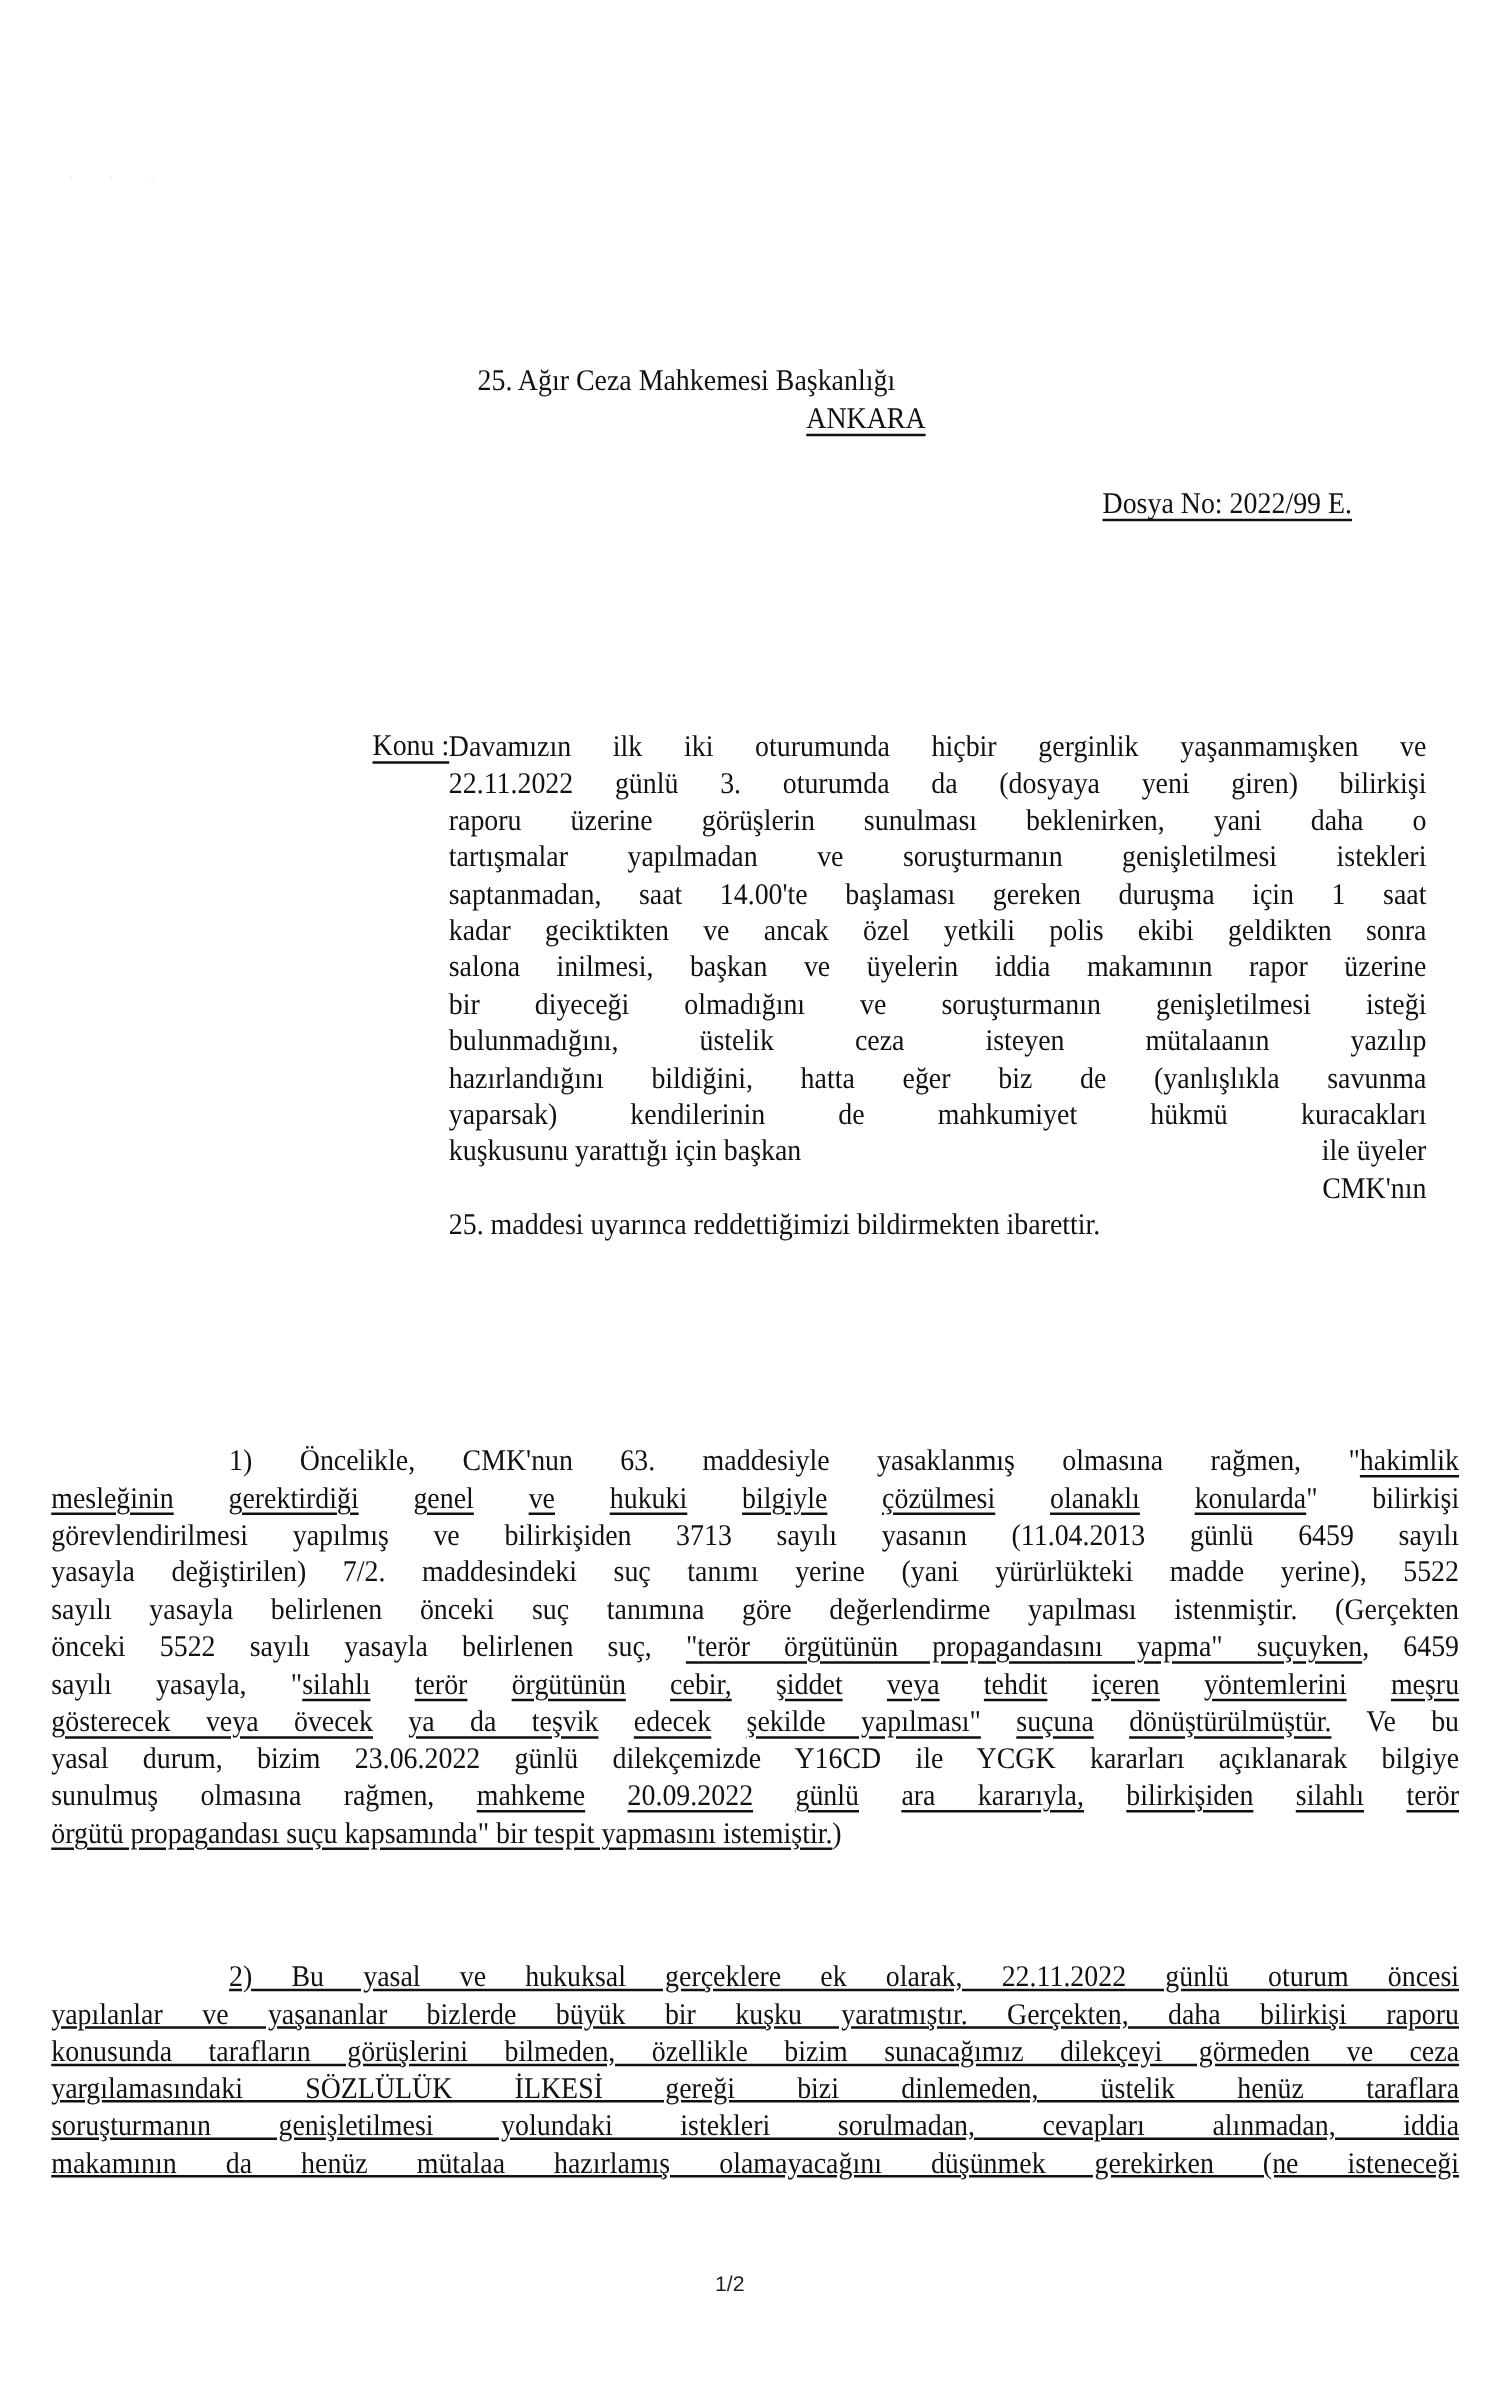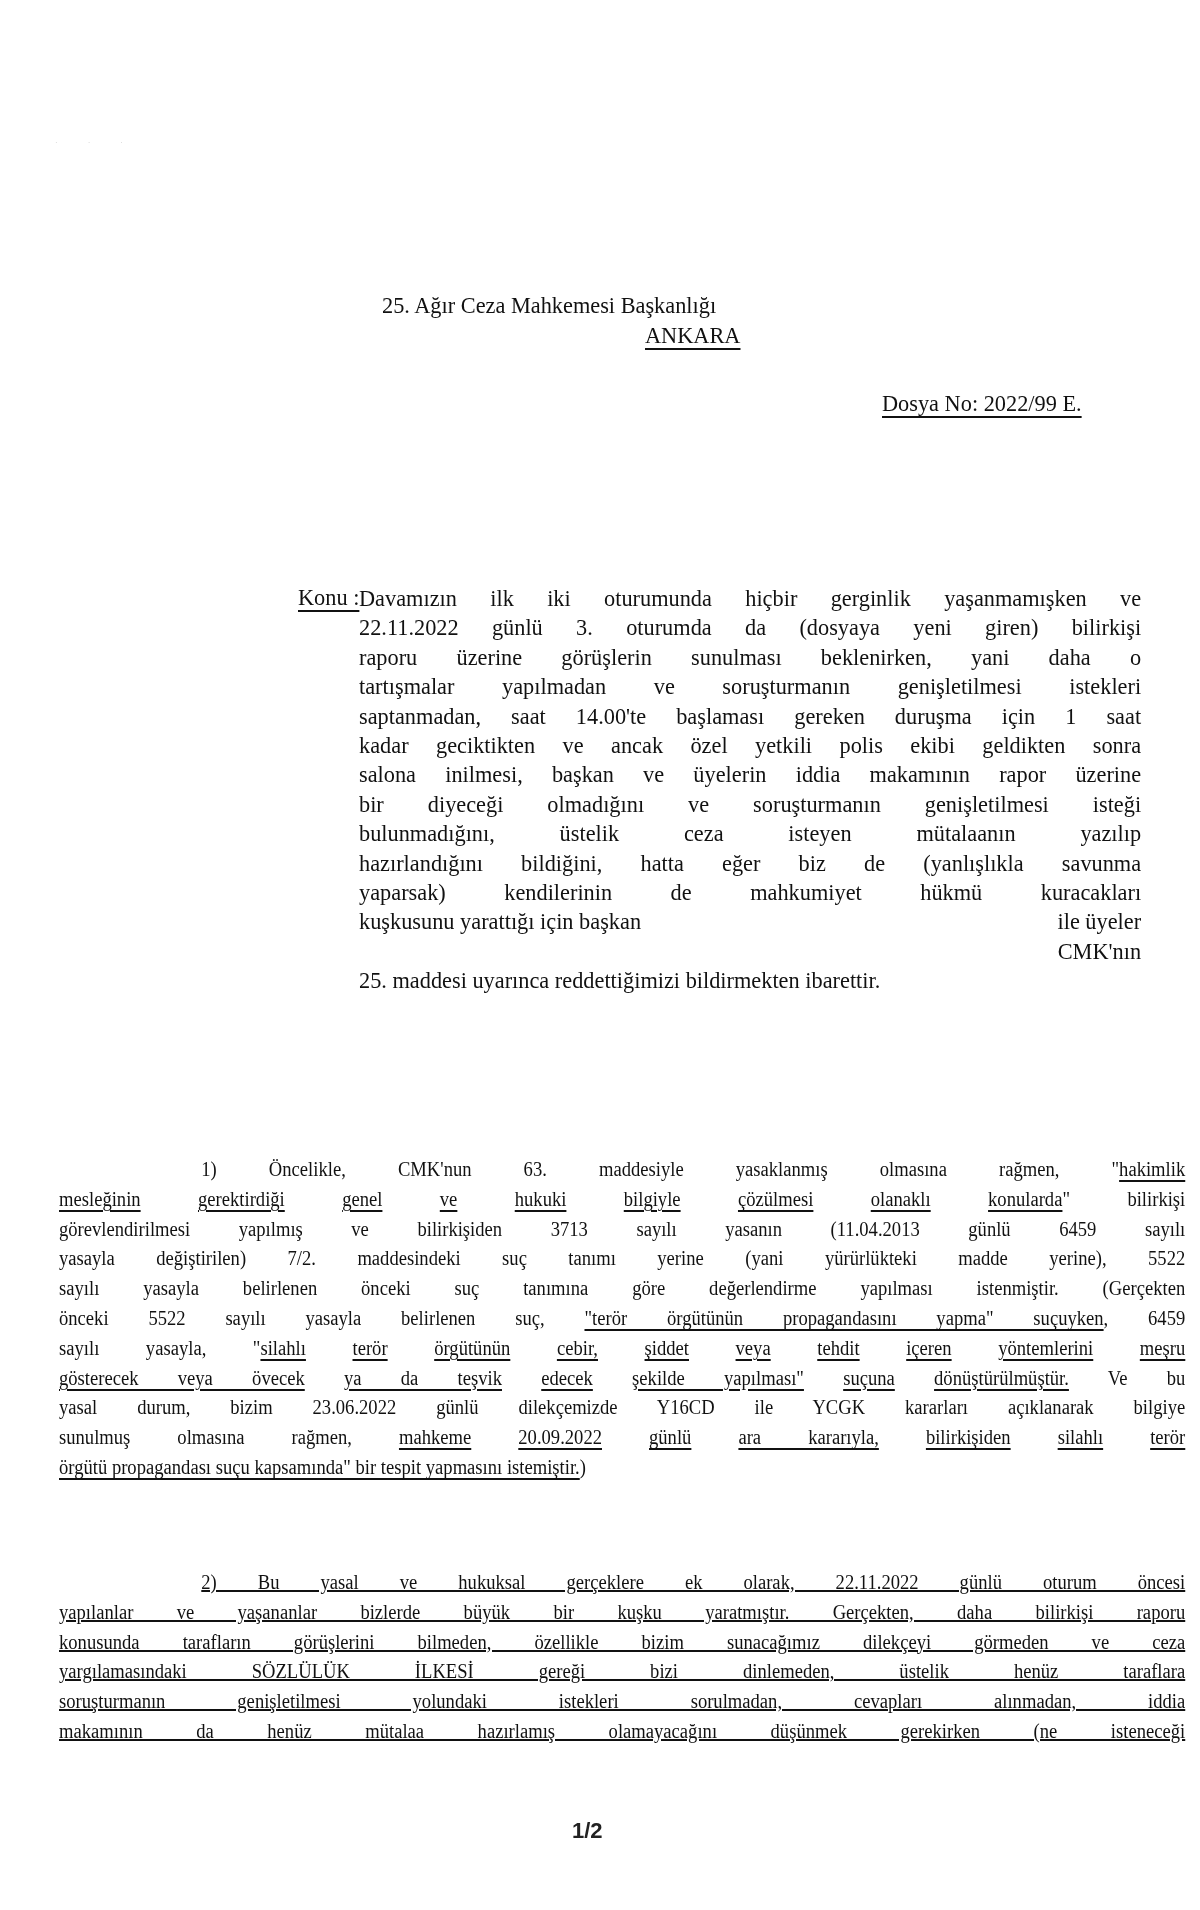--- a/index.html
+++ b/index.html
@@ -9,25 +9,25 @@
   .addr1 { position: absolute; left: 382px; top: 292px; font-size: 24px; transform: scaleX(0.93); transform-origin: left; }
   .addr2 { position: absolute; left: 645px; top: 322px; font-size: 24px; text-decoration: underline; text-underline-offset: 5px; text-decoration-thickness: 2px; transform: scaleX(0.93); transform-origin: left; }
   .dosya { position: absolute; left: 882px; top: 390px; font-size: 24px; text-decoration: underline; text-underline-offset: 5px; text-decoration-thickness: 2px; transform: scaleX(0.93); transform-origin: left; }
   .konu-label { position: absolute; left: 298px; top: 584px; font-size: 24px; transform: scaleX(0.93); transform-origin: left; }
   .konu-label u { text-underline-offset: 5px; text-decoration-thickness: 2px; }
   .konu-body { position: absolute; left: 348px; top: 584px; width: 782px; font-size: 24px; line-height: 29.4px; margin-left: 11px; }
   .line { display: block; text-align: justify; text-align-last: justify; white-space: nowrap; transform: scaleX(0.93); transform-origin: left; width: 841px; }
   .line.last { text-align-last: left; }
   .line.right { text-align: right; text-align-last: right; }
   .gap-line { display: flex; justify-content: space-between; transform: scaleX(0.93); transform-origin: left; width: 841px; }
-  .para { position: absolute; left: 59px; width: 1126px; font-size: 20px; line-height: 29.8px; }
+  .para { position: absolute; left: 41px; width: 1126px; font-size: 24px; line-height: 29.8px; }
   .para .line { width: 1211px; }
   .para .indent { padding-left: 153px; box-sizing: border-box; }
   .ul { text-decoration: underline; text-underline-offset: 4px; text-decoration-thickness: 1.5px; }
-  .page-num { position: absolute; left: 572px; top: 1818px; font-family: "Liberation Sans", sans-serif; font-size: 22px; color: #222; font-weight: bold; }
+  .page-num { position: absolute; left: 572px; top: 1818px; font-family: "Liberation Sans", sans-serif; font-size: 17px; color: #222; }
 </style>
 </head>
 <body>
 
 <div class="scan-mark">· · ·</div>
 
 <div class="addr1">25. Ağır Ceza Mahkemesi Başkanlığı</div>
 <div class="addr2">ANKARA</div>
 <div class="dosya">Dosya No: 2022/99 E.</div>
 

